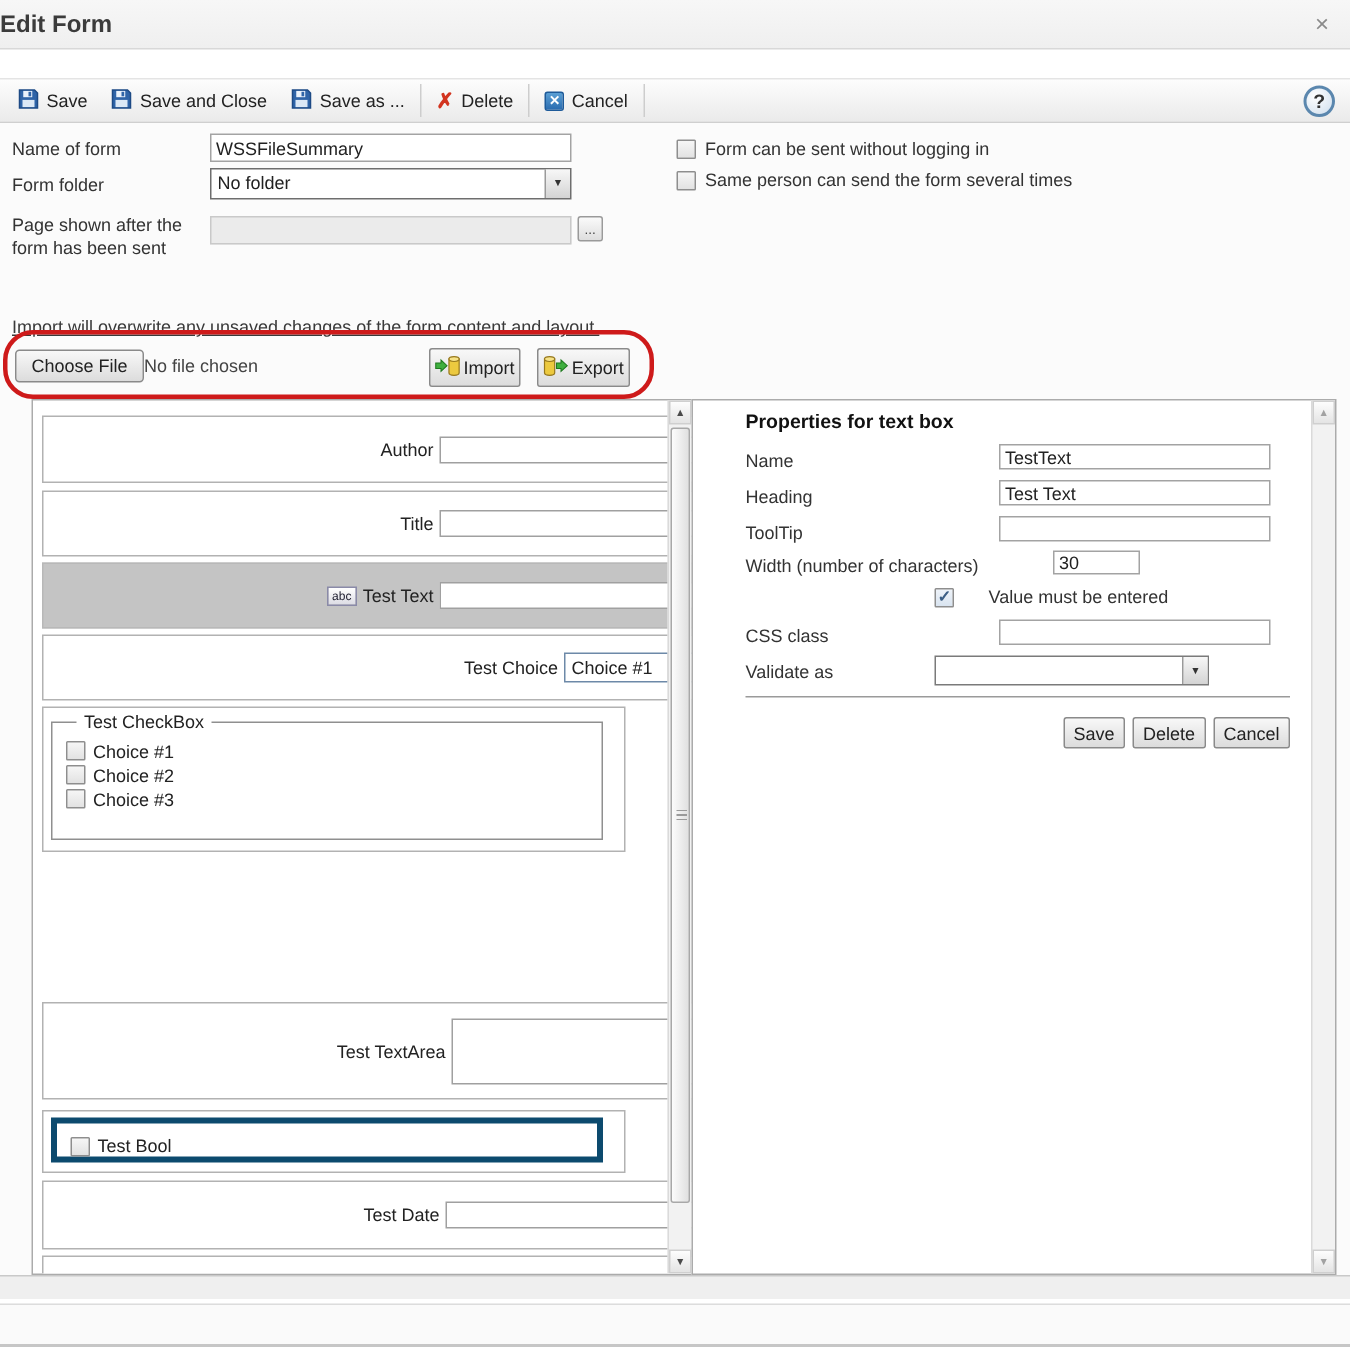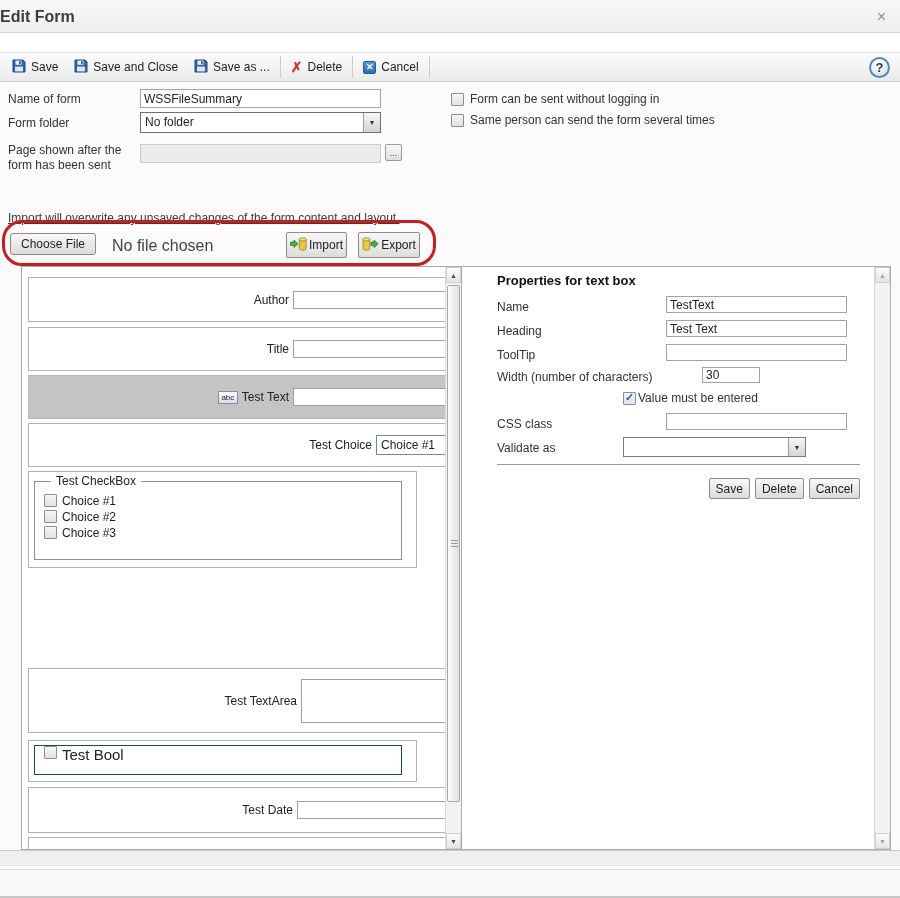--- a/index.html
+++ b/index.html
@@ -59,21 +59,21 @@
     border:1px solid #9a9a9a; border-bottom:none; border-radius:3px 3px 0 0;
     background:linear-gradient(#ededed,#d7d7d7); margin-right:3px; }
   .tab.active { height:22px; margin-bottom:-1px; background:#fbfbfb; font-weight:bold; color:#222; position:relative; z-index:2; }
 
   
   .importarea { position:absolute; left:0; top:207px; width:900px; height:59px; }
   .notice { position:absolute; left:8px; top:4px; font-size:12px; color:#3a3a3a; text-decoration:underline; }
   .btn { display:inline-flex; align-items:center; justify-content:center; border:1px solid #8a8a8a; border-radius:3px;
     background:linear-gradient(#f8f8f8,#dcdcdc); font-size:12px; color:#222; }
   .choosefile { position:absolute; left:10px; top:26px; width:86px; height:22px; }
-  .filestatus { position:absolute; left:112px; top:30px; font-size:16px; color:#444; }
+  .filestatus { position:absolute; left:96px; top:30px; font-size:12px; color:#444; }
   .impbtn { position:absolute; top:25px; height:26px; padding:0 5px; gap:2px; border-radius:2px; }
   .annotation { position:absolute; left:2px; top:13px; width:434px; height:46px; border:3px solid #ce1a1a;
     border-radius:20px; pointer-events:none; z-index:5; }
 
   
   .panel { position:absolute; top:266px; height:584px; background:#fff; border:1px solid #ababab; overflow:hidden; }
   #left-panel { left:21px; width:441px; }
   #right-panel { left:461px; width:430px; }
 
   
@@ -84,39 +84,39 @@
   .abc-icon { width:20px; height:13px; border:1px solid #8a8aa8; background:linear-gradient(#ffffff,#dcdce4);
     font-size:8px; line-height:11px; text-align:center; color:#223; flex:none; }
   .fsrow { position:absolute; left:6px; width:389px; border:1px solid #b2b2b2; background:#fff; }
   .fieldset { position:absolute; left:5px; right:14px; top:9px; bottom:7px; border:1px solid #8f8f8f; }
   .legend { position:absolute; top:-8px; left:16px; background:#fff; padding:0 5px; font-size:12px; color:#222; }
   .fs-options { position:absolute; left:9px; top:11px; display:flex; flex-direction:column; gap:1px; }
   .fs-line { display:flex; align-items:center; gap:5px; height:15px; font-size:12px; color:#222; }
   .ta-wrap { position:relative; width:162px; height:44px; }
   .ta-wrap textarea { width:162px; height:44px; border:1px solid #a0a0a0; resize:none; font:12px "Liberation Sans", sans-serif; }
   .ta-handle { position:absolute; right:2px; bottom:3px; }
-  .innerbox { position:absolute; left:5px; right:14px; top:4px; bottom:6px; border:1px solid #0c4a6e;
-    display:flex; align-items:flex-start; gap:5px; padding-left:9px; font-size:15px; color:#222; }
+  .innerbox { position:absolute; left:5px; right:14px; top:4px; bottom:6px; border:4px solid #0c4a6e;
+    display:flex; align-items:flex-end; gap:5px; padding-left:9px; font-size:12px; color:#222; }
 
   
   .sbar { position:absolute; top:0; bottom:0; right:0; width:16px; background:#f2f2f2; border-left:1px solid #dadada; }
   .sbtn { position:absolute; left:0; width:15px; height:16px; background:linear-gradient(#fdfdfd,#e4e4e4);
     border:1px solid #cfcfcf; display:flex; align-items:center; justify-content:center; font-size:7px; color:#4a4a4a; }
   .sbtn.dis { color:#a2a2a2; }
   .sthumb { position:absolute; left:1px; width:13px; border:1px solid #a8a8a8; border-radius:2px;
     background:linear-gradient(90deg,#fcfcfc,#e0e0e0); }
   .sgrip { position:absolute; left:3px; top:50%; margin-top:-4px; width:7px; height:8px;
     background:repeating-linear-gradient(#9a9a9a 0 1px, transparent 1px 3px); }
 
   
   .ptitle { position:absolute; left:35px; top:6px; font-size:13px; font-weight:bold; color:#111; }
   .plbl { position:absolute; left:35px; font-size:12px; color:#333; }
   .pinp2 { position:absolute; left:161px; width:181px; height:17px; border:1px solid #a3a3a3;
     font:12px "Liberation Sans", sans-serif; padding:0 3px; background:#fff; color:#222;margin-left:43px; }
-  .reqrow { position:absolute; left:161px; display:flex; align-items:center; gap:2px; font-size:12px; color:#333; }
+  .reqrow { position:absolute; left:161px; display:flex; align-items:center; gap:23px; font-size:12px; color:#333; }
   .pdivider { position:absolute; left:35px; right:30px; border-top:1px solid #9a9a9a; }
   .pbuttons { position:absolute; right:30px; display:flex; gap:5px; }
   .pbtn { height:21px; padding:0 6px; border-radius:2px; }
 
   
   .footer1 { position:absolute; left:0; top:850px; width:900px; height:16px; background:#efefef; border-top:1px solid #c9c9c9; }
   .footer2 { position:absolute; left:0; top:869px; width:900px; height:27px; background:#fafafa; border-top:1px solid #dcdcdc; }
   .footer3 { position:absolute; left:0; top:896px; width:900px; height:2px; background:#c6c6c6; }
 </style>
 </head>

